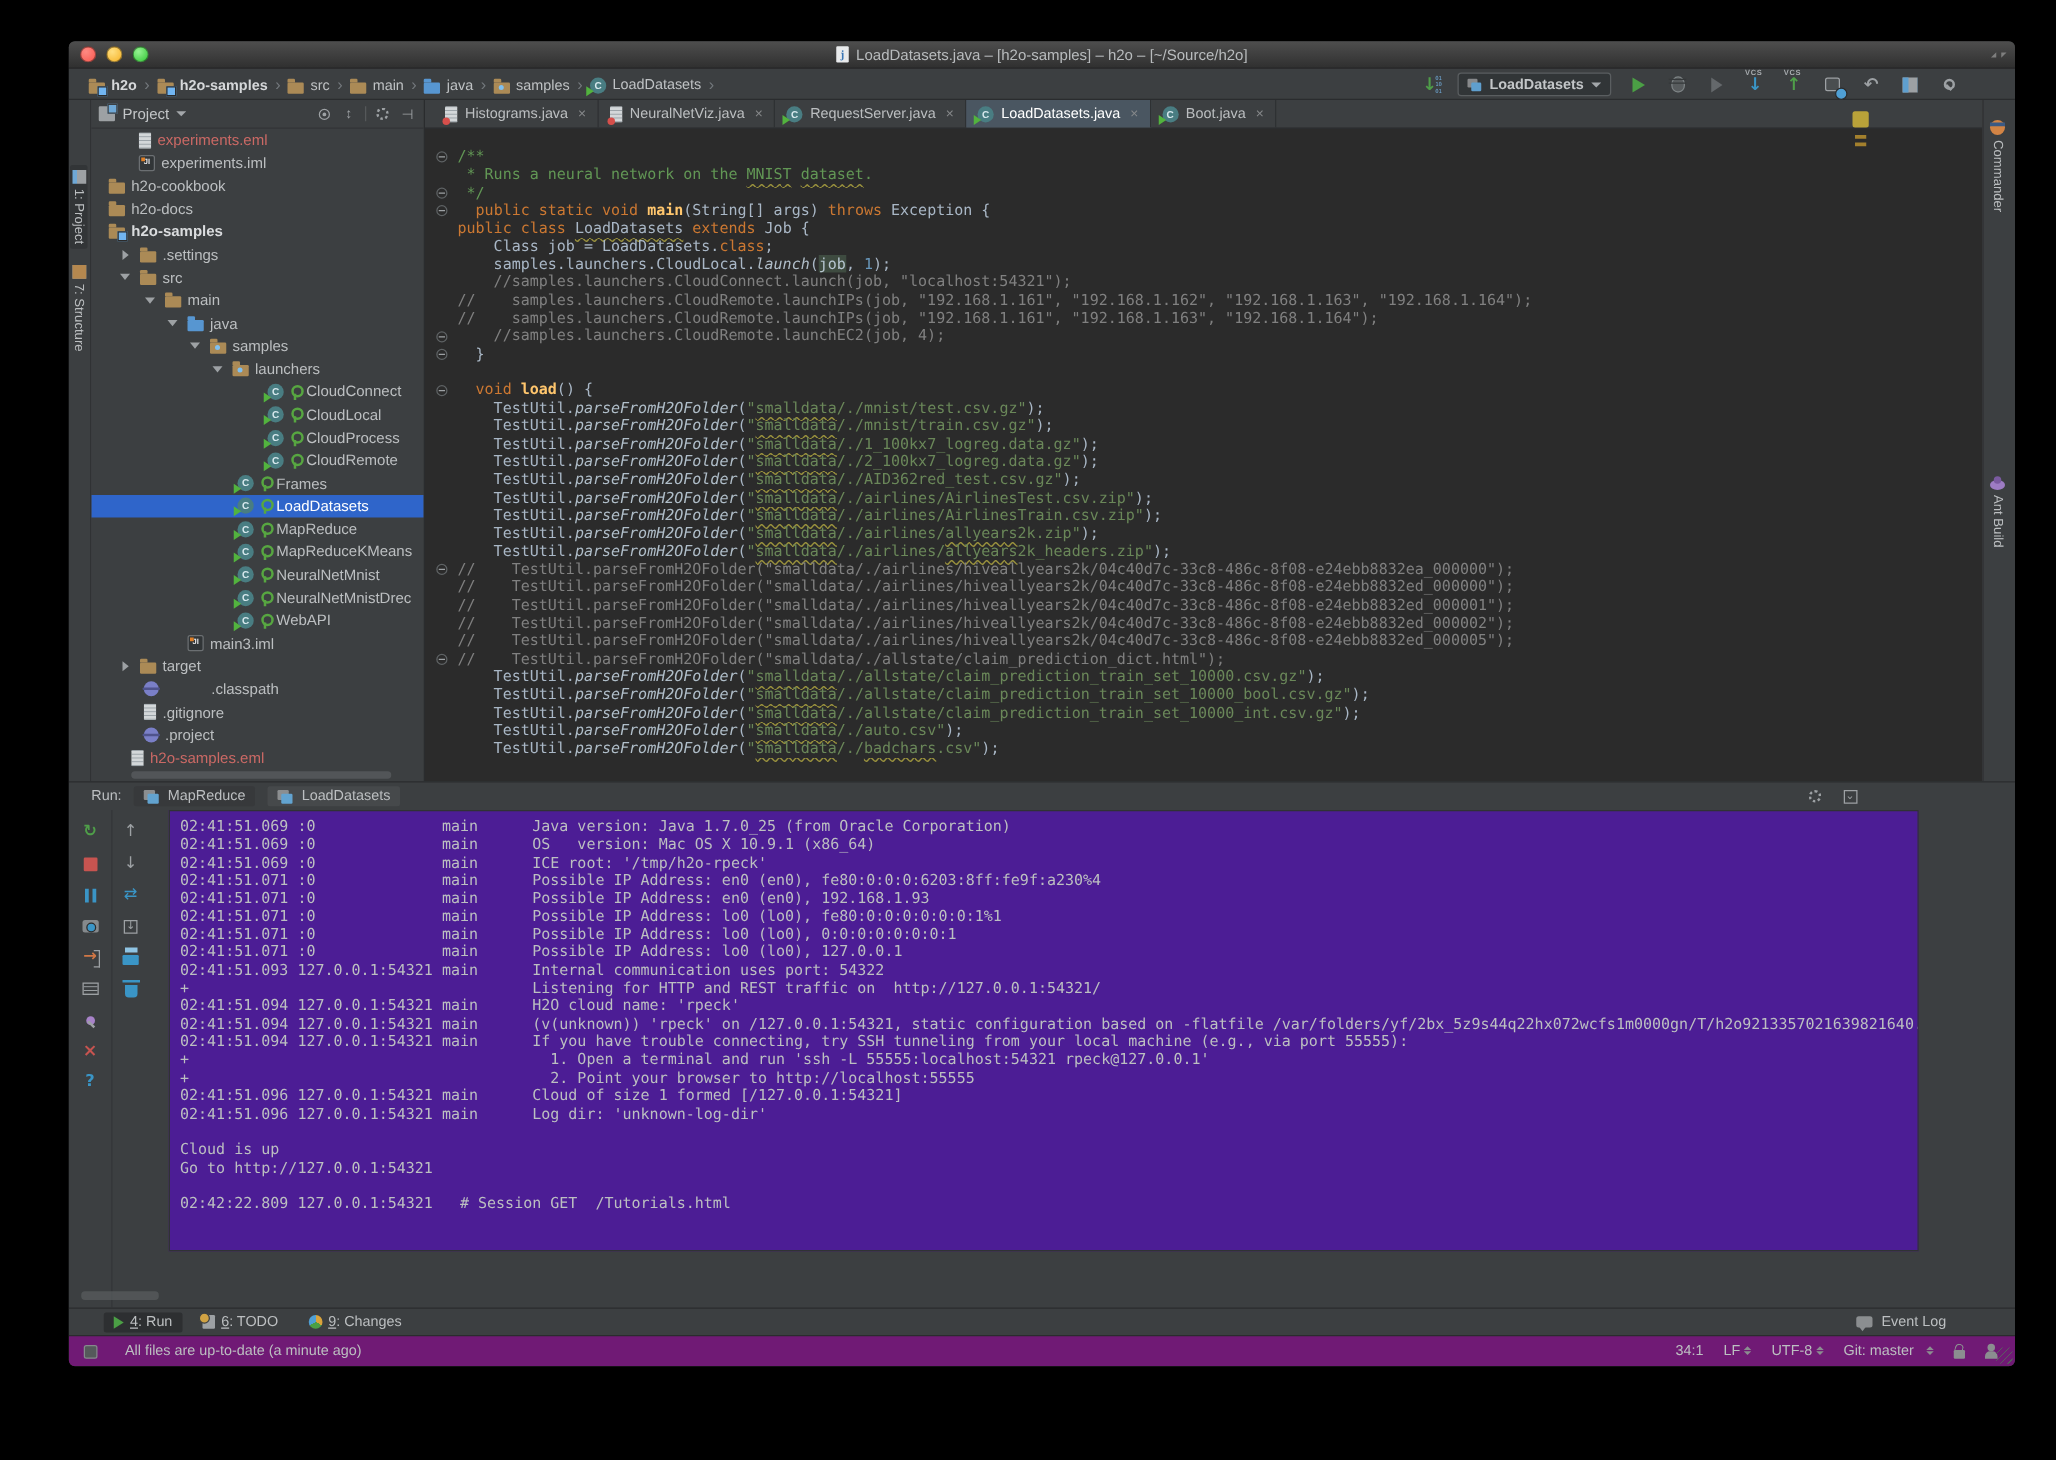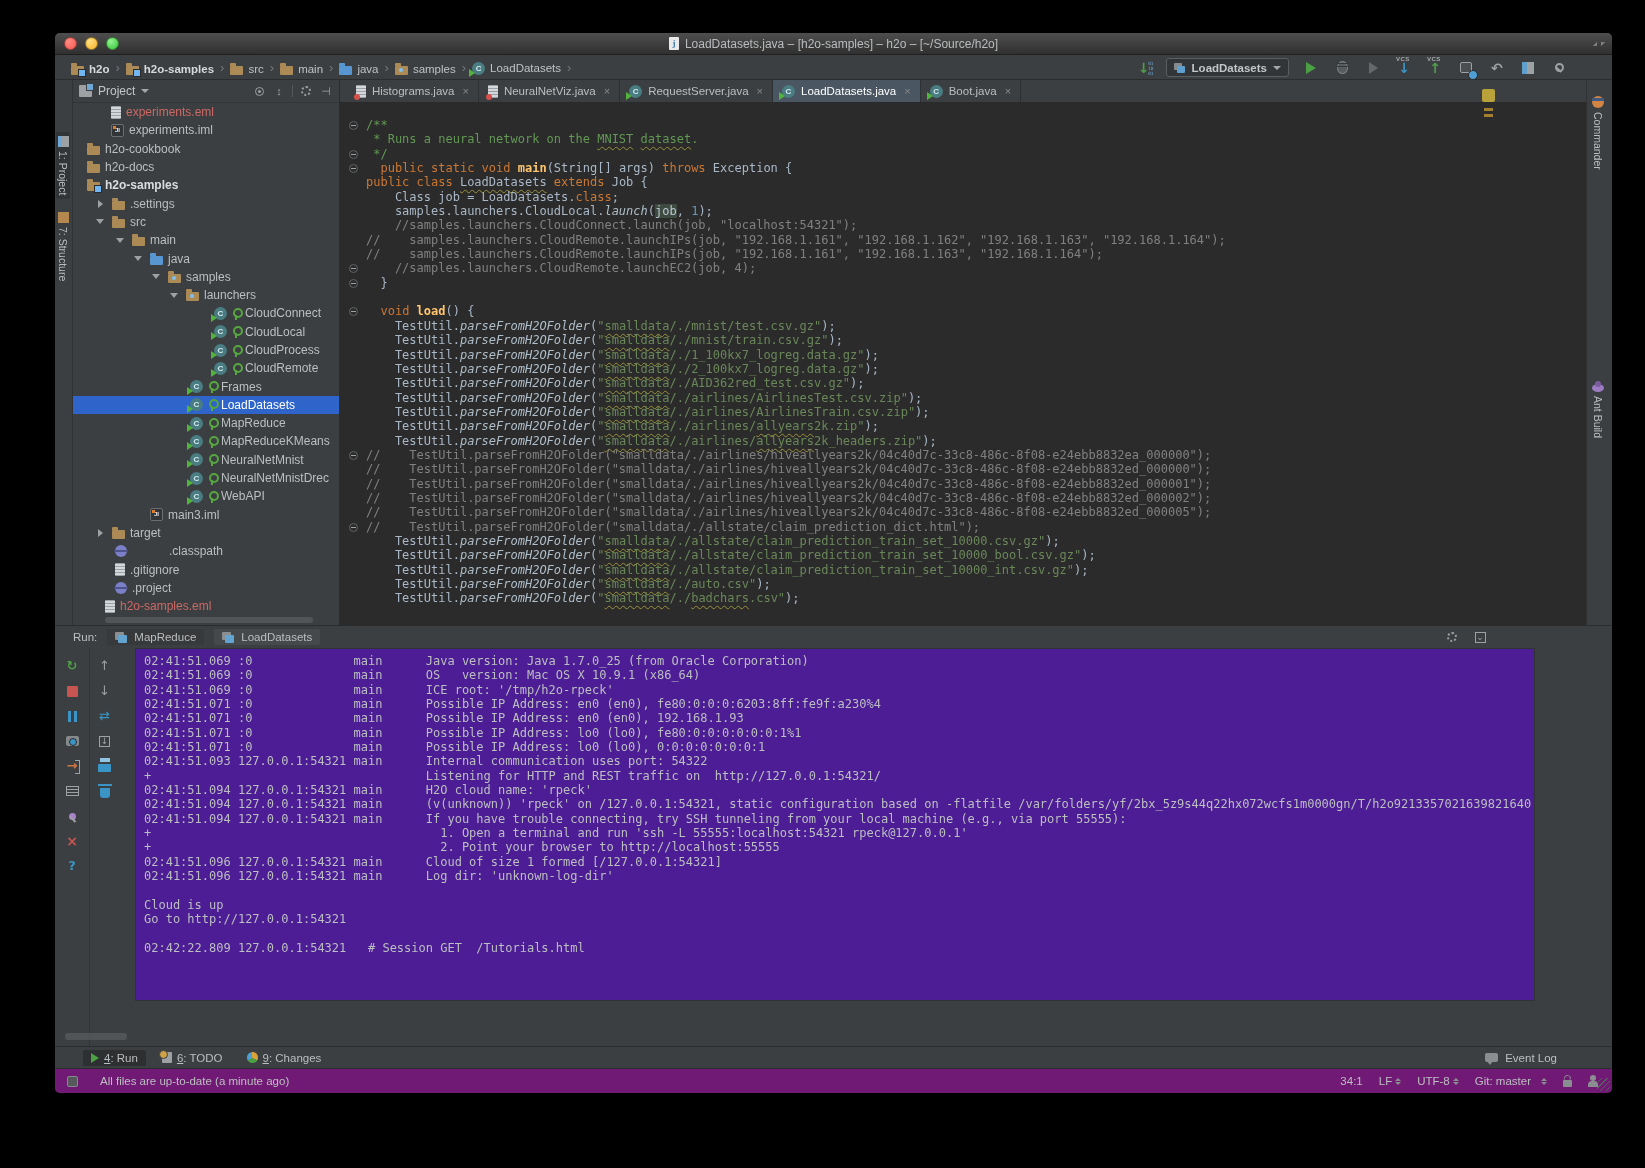--- a/index.html
+++ b/index.html
@@ -627,20 +627,21 @@
       </div>
 
       <div class="console" id="console">
           <pre class="cl">02:41:51.069 :0              main      Java version: Java 1.7.0_25 (from Oracle Corporation)</pre>
           <pre class="cl">02:41:51.069 :0              main      OS   version: Mac OS X 10.9.1 (x86_64)</pre>
           <pre class="cl">02:41:51.069 :0              main      ICE root: '/tmp/h2o-rpeck'</pre>
           <pre class="cl">02:41:51.071 :0              main      Possible IP Address: en0 (en0), fe80:0:0:0:6203:8ff:fe9f:a230%4</pre>
           <pre class="cl">02:41:51.071 :0              main      Possible IP Address: en0 (en0), 192.168.1.93</pre>
           <pre class="cl">02:41:51.071 :0              main      Possible IP Address: lo0 (lo0), fe80:0:0:0:0:0:0:1%1</pre>
           <pre class="cl">02:41:51.071 :0              main      Possible IP Address: lo0 (lo0), 0:0:0:0:0:0:0:1</pre>
+          <pre class="cl">02:41:51.071 :0              main      Possible IP Address: lo0 (lo0), 127.0.0.1</pre>
           <pre class="cl">02:41:51.093 127.0.0.1:54321 main      Internal communication uses port: 54322</pre>
           <pre class="cl">+                                      Listening for HTTP and REST traffic on  http://127.0.0.1:54321/</pre>
           <pre class="cl">02:41:51.094 127.0.0.1:54321 main      H2O cloud name: 'rpeck'</pre>
           <pre class="cl">02:41:51.094 127.0.0.1:54321 main      (v(unknown)) 'rpeck' on /127.0.0.1:54321, static configuration based on -flatfile /var/folders/yf/2bx_5z9s44q22hx072wcfs1m0000gn/T/h2o9213357021639821640.tmp</pre>
           <pre class="cl">02:41:51.094 127.0.0.1:54321 main      If you have trouble connecting, try SSH tunneling from your local machine (e.g., via port 55555):</pre>
           <pre class="cl">+                                        1. Open a terminal and run 'ssh -L 55555:localhost:54321 rpeck@127.0.0.1'</pre>
           <pre class="cl">+                                        2. Point your browser to http://localhost:55555</pre>
           <pre class="cl">02:41:51.096 127.0.0.1:54321 main      Cloud of size 1 formed [/127.0.0.1:54321]</pre>
           <pre class="cl">02:41:51.096 127.0.0.1:54321 main      Log dir: 'unknown-log-dir'</pre>
           <pre class="cl"> </pre>

